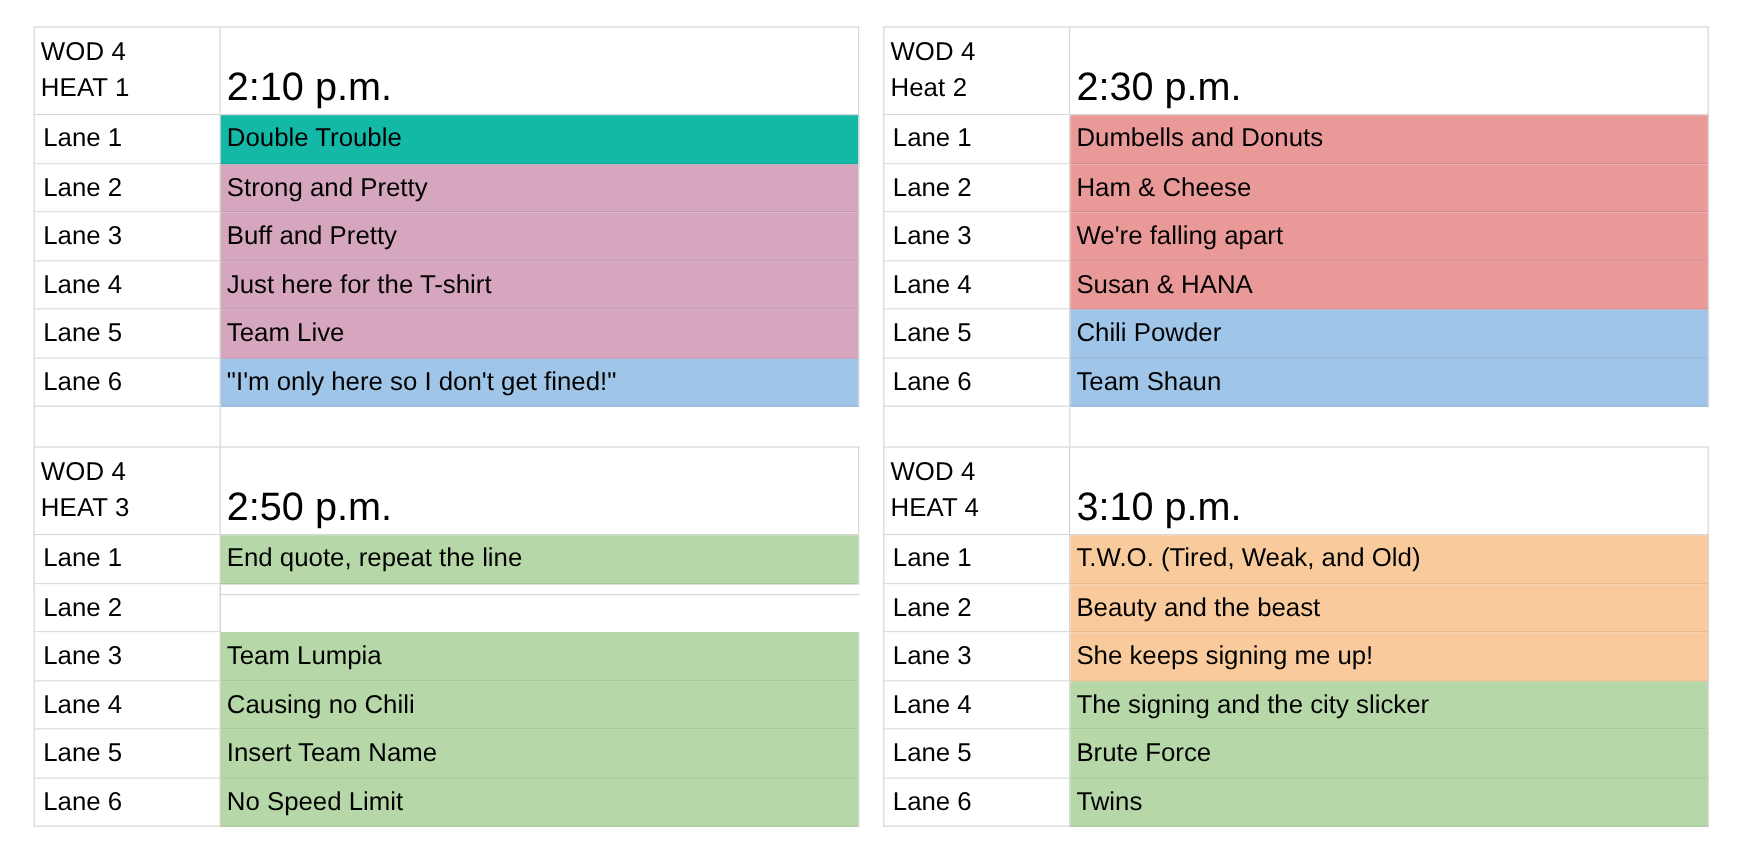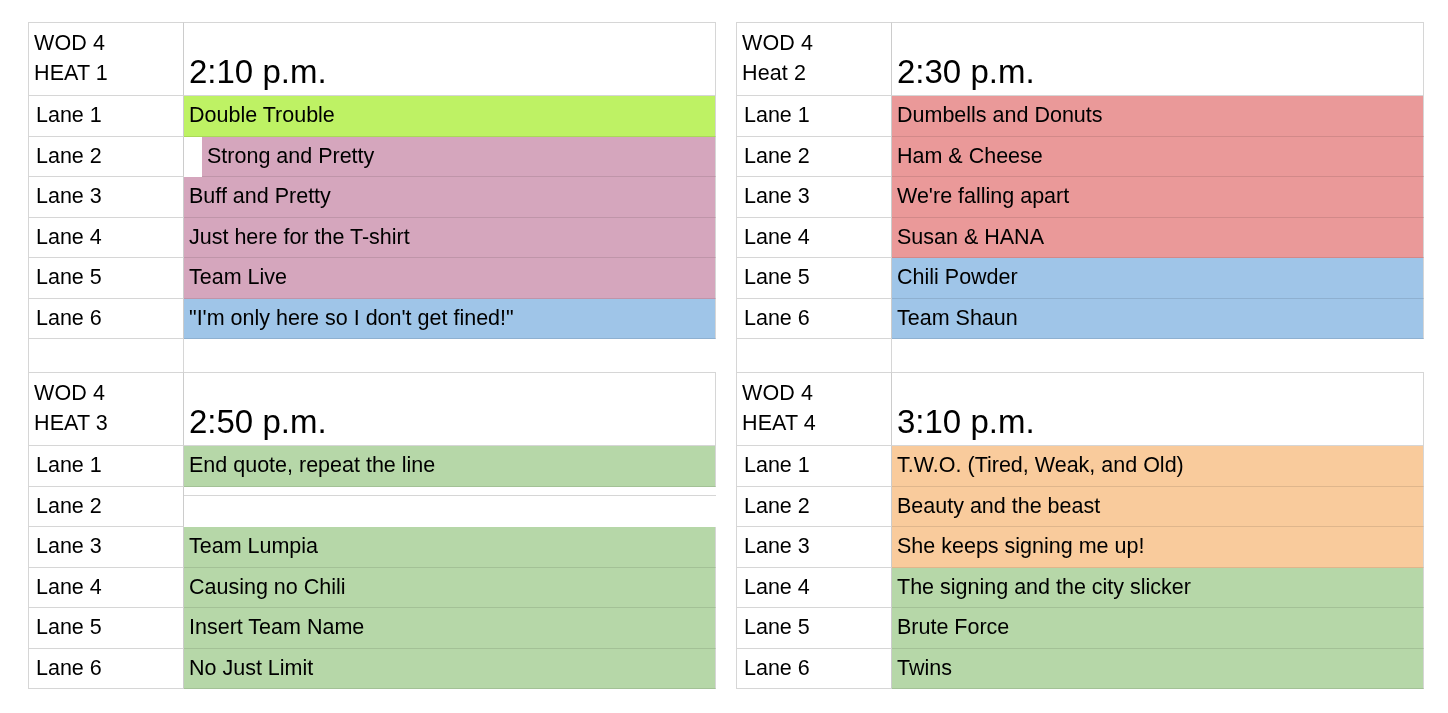--- a/index.html
+++ b/index.html
@@ -133,25 +133,25 @@
     <div class="heat-block">
       <div class="heat-header">
         <div class="heat-id">
           <div>WOD 4</div>
           <div>HEAT 1</div>
         </div>
         <div class="heat-time">2:10 p.m.</div>
       </div>
       <div class="lane-row">
         <div class="lane-label">Lane 1</div>
-        <div class="lane-team" style="background-color: #bef264;">Double Trouble</div>
-      </div>
-      <div class="lane-row">
-        <div class="lane-label">Lane 2</div>
-        <div class="lane-team" style="background-color: rgb(213, 166, 189); margin-left: 18px;">Strong and Pretty</div>
+        <div class="lane-team" style="background-color: #14b8a6;">Double Trouble</div>
+      </div>
+      <div class="lane-row">
+        <div class="lane-label">Lane 2</div>
+        <div class="lane-team" style="background-color: rgb(213, 166, 189);">Strong and Pretty</div>
       </div>
       <div class="lane-row">
         <div class="lane-label">Lane 3</div>
         <div class="lane-team" style="background-color: rgb(213, 166, 189);">Buff and Pretty</div>
       </div>
       <div class="lane-row">
         <div class="lane-label">Lane 4</div>
         <div class="lane-team" style="background-color: rgb(213, 166, 189);">Just here for the T-shirt</div>
       </div>
       <div class="lane-row">
@@ -237,21 +237,21 @@
       <div class="lane-row">
         <div class="lane-label">Lane 4</div>
         <div class="lane-team" style="background-color: rgb(182, 215, 168);">Causing no Chili</div>
       </div>
       <div class="lane-row">
         <div class="lane-label">Lane 5</div>
         <div class="lane-team" style="background-color: rgb(182, 215, 168);">Insert Team Name</div>
       </div>
       <div class="lane-row">
         <div class="lane-label">Lane 6</div>
-        <div class="lane-team" style="background-color: rgb(182, 215, 168);">No Just Limit</div>
+        <div class="lane-team" style="background-color: rgb(182, 215, 168);">No Speed Limit</div>
       </div>
     </div>
 
     <div class="gap-col"></div>
 
     <div class="heat-block">
       <div class="heat-header">
         <div class="heat-id">
           <div>WOD 4</div>
           <div>HEAT 4</div>

